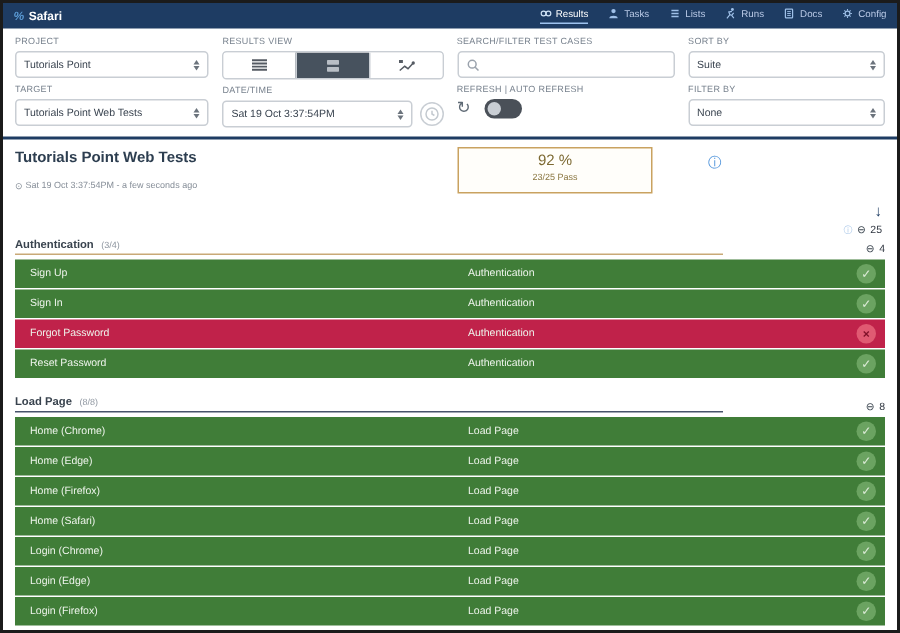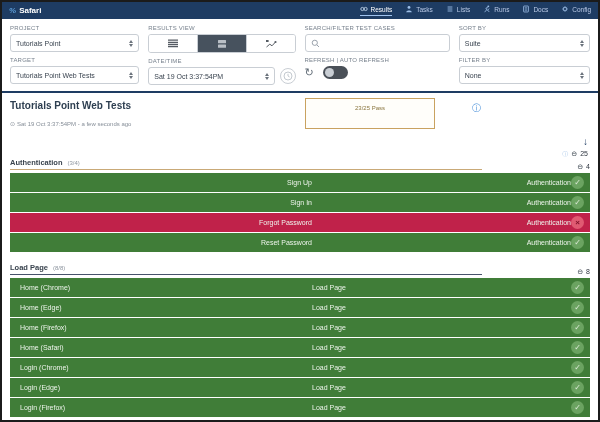--- a/index.html
+++ b/index.html
@@ -68,21 +68,21 @@
   .rows { margin-top:3px; }
   .trow { height:19px; margin-bottom:1px; display:flex; align-items:center; padding:0 6px 0 10px; font-size:7px; color:#eef4ec; cursor:pointer; }
   .trow[data-status="pass"] { background:var(--pass_green,#407d38); }
   .trow[data-status="fail"] { background:var(--fail_red,#c0224a); }
   .t-name { width:292px; }
   .t-suite { flex:1; }
   .status-icon { width:13px; height:13px; border-radius:50%; display:flex; align-items:center; justify-content:center; font-size:8px; line-height:1; }
   .trow[data-status="pass"] .status-icon { background:var(--pass_icon_bg,#6ba361); color:#dcead7; }
   .trow[data-status="fail"] .status-icon { background:var(--fail_icon_bg,#e05a72); color:#7e1028; font-weight:bold; }
   .section-load { margin-top:11px; }
-  .section-auth { margin-top:1px;text-align:right; }
+  .section-auth { margin-top:1px; }
 </style>
 </head>
 <body>
 
 <div class="app">
 
   <div class="navbar">
     <div class="brand">
       <span class="pct">%</span>
       <span>Safari</span>
@@ -248,20 +248,21 @@
 
   <div class="divider"></div>
 
   <div class="summary">
     <div class="page-title">Tutorials Point Web Tests</div>
     <div class="timestamp">
       <span>⊙</span>
       <span>Sat 19 Oct 3:37:54PM - a few seconds ago</span>
     </div>
     <div class="pass-box">
+      <div class="pass-pct">92 %</div>
       <div class="pass-ratio">23/25 Pass</div>
     </div>
     <span class="info-main">ⓘ</span>
   </div>
 
   <div class="right-controls">
     <div class="dl-arrow">↓</div>
     <div class="counts-line">
       <span class="mini-info">ⓘ</span>
       <span class="minus-glyph">⊖</span>

